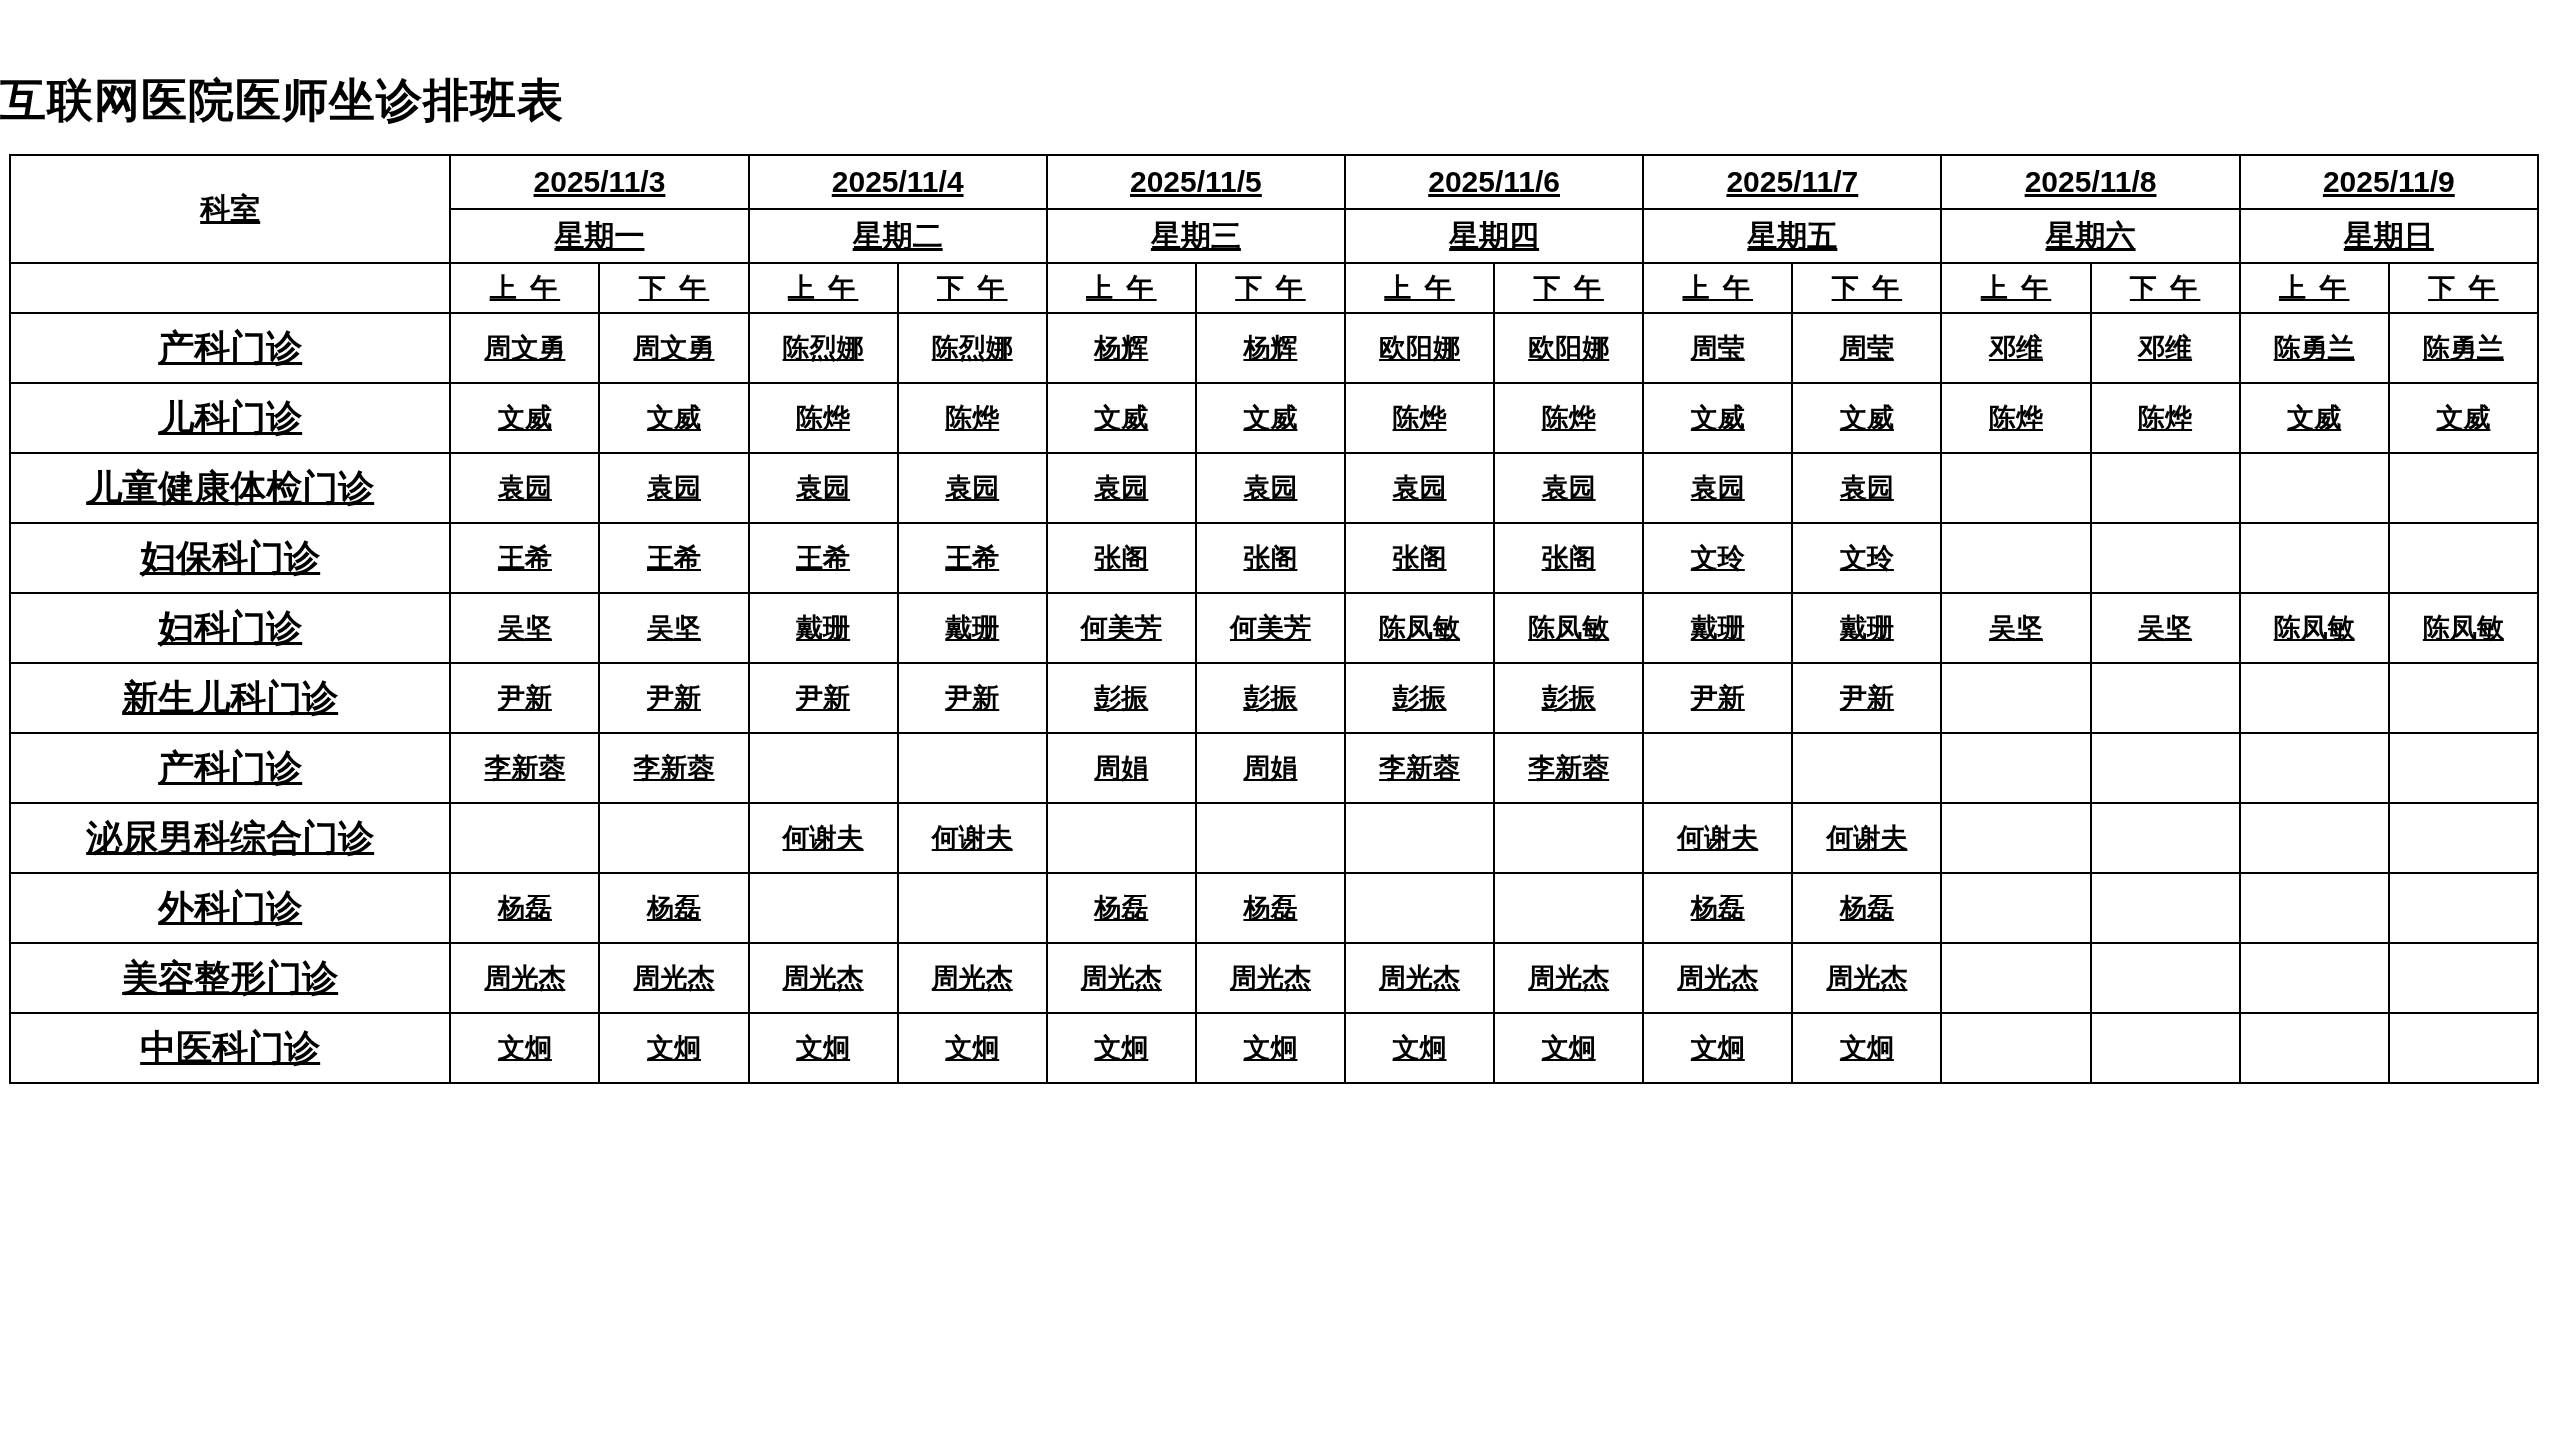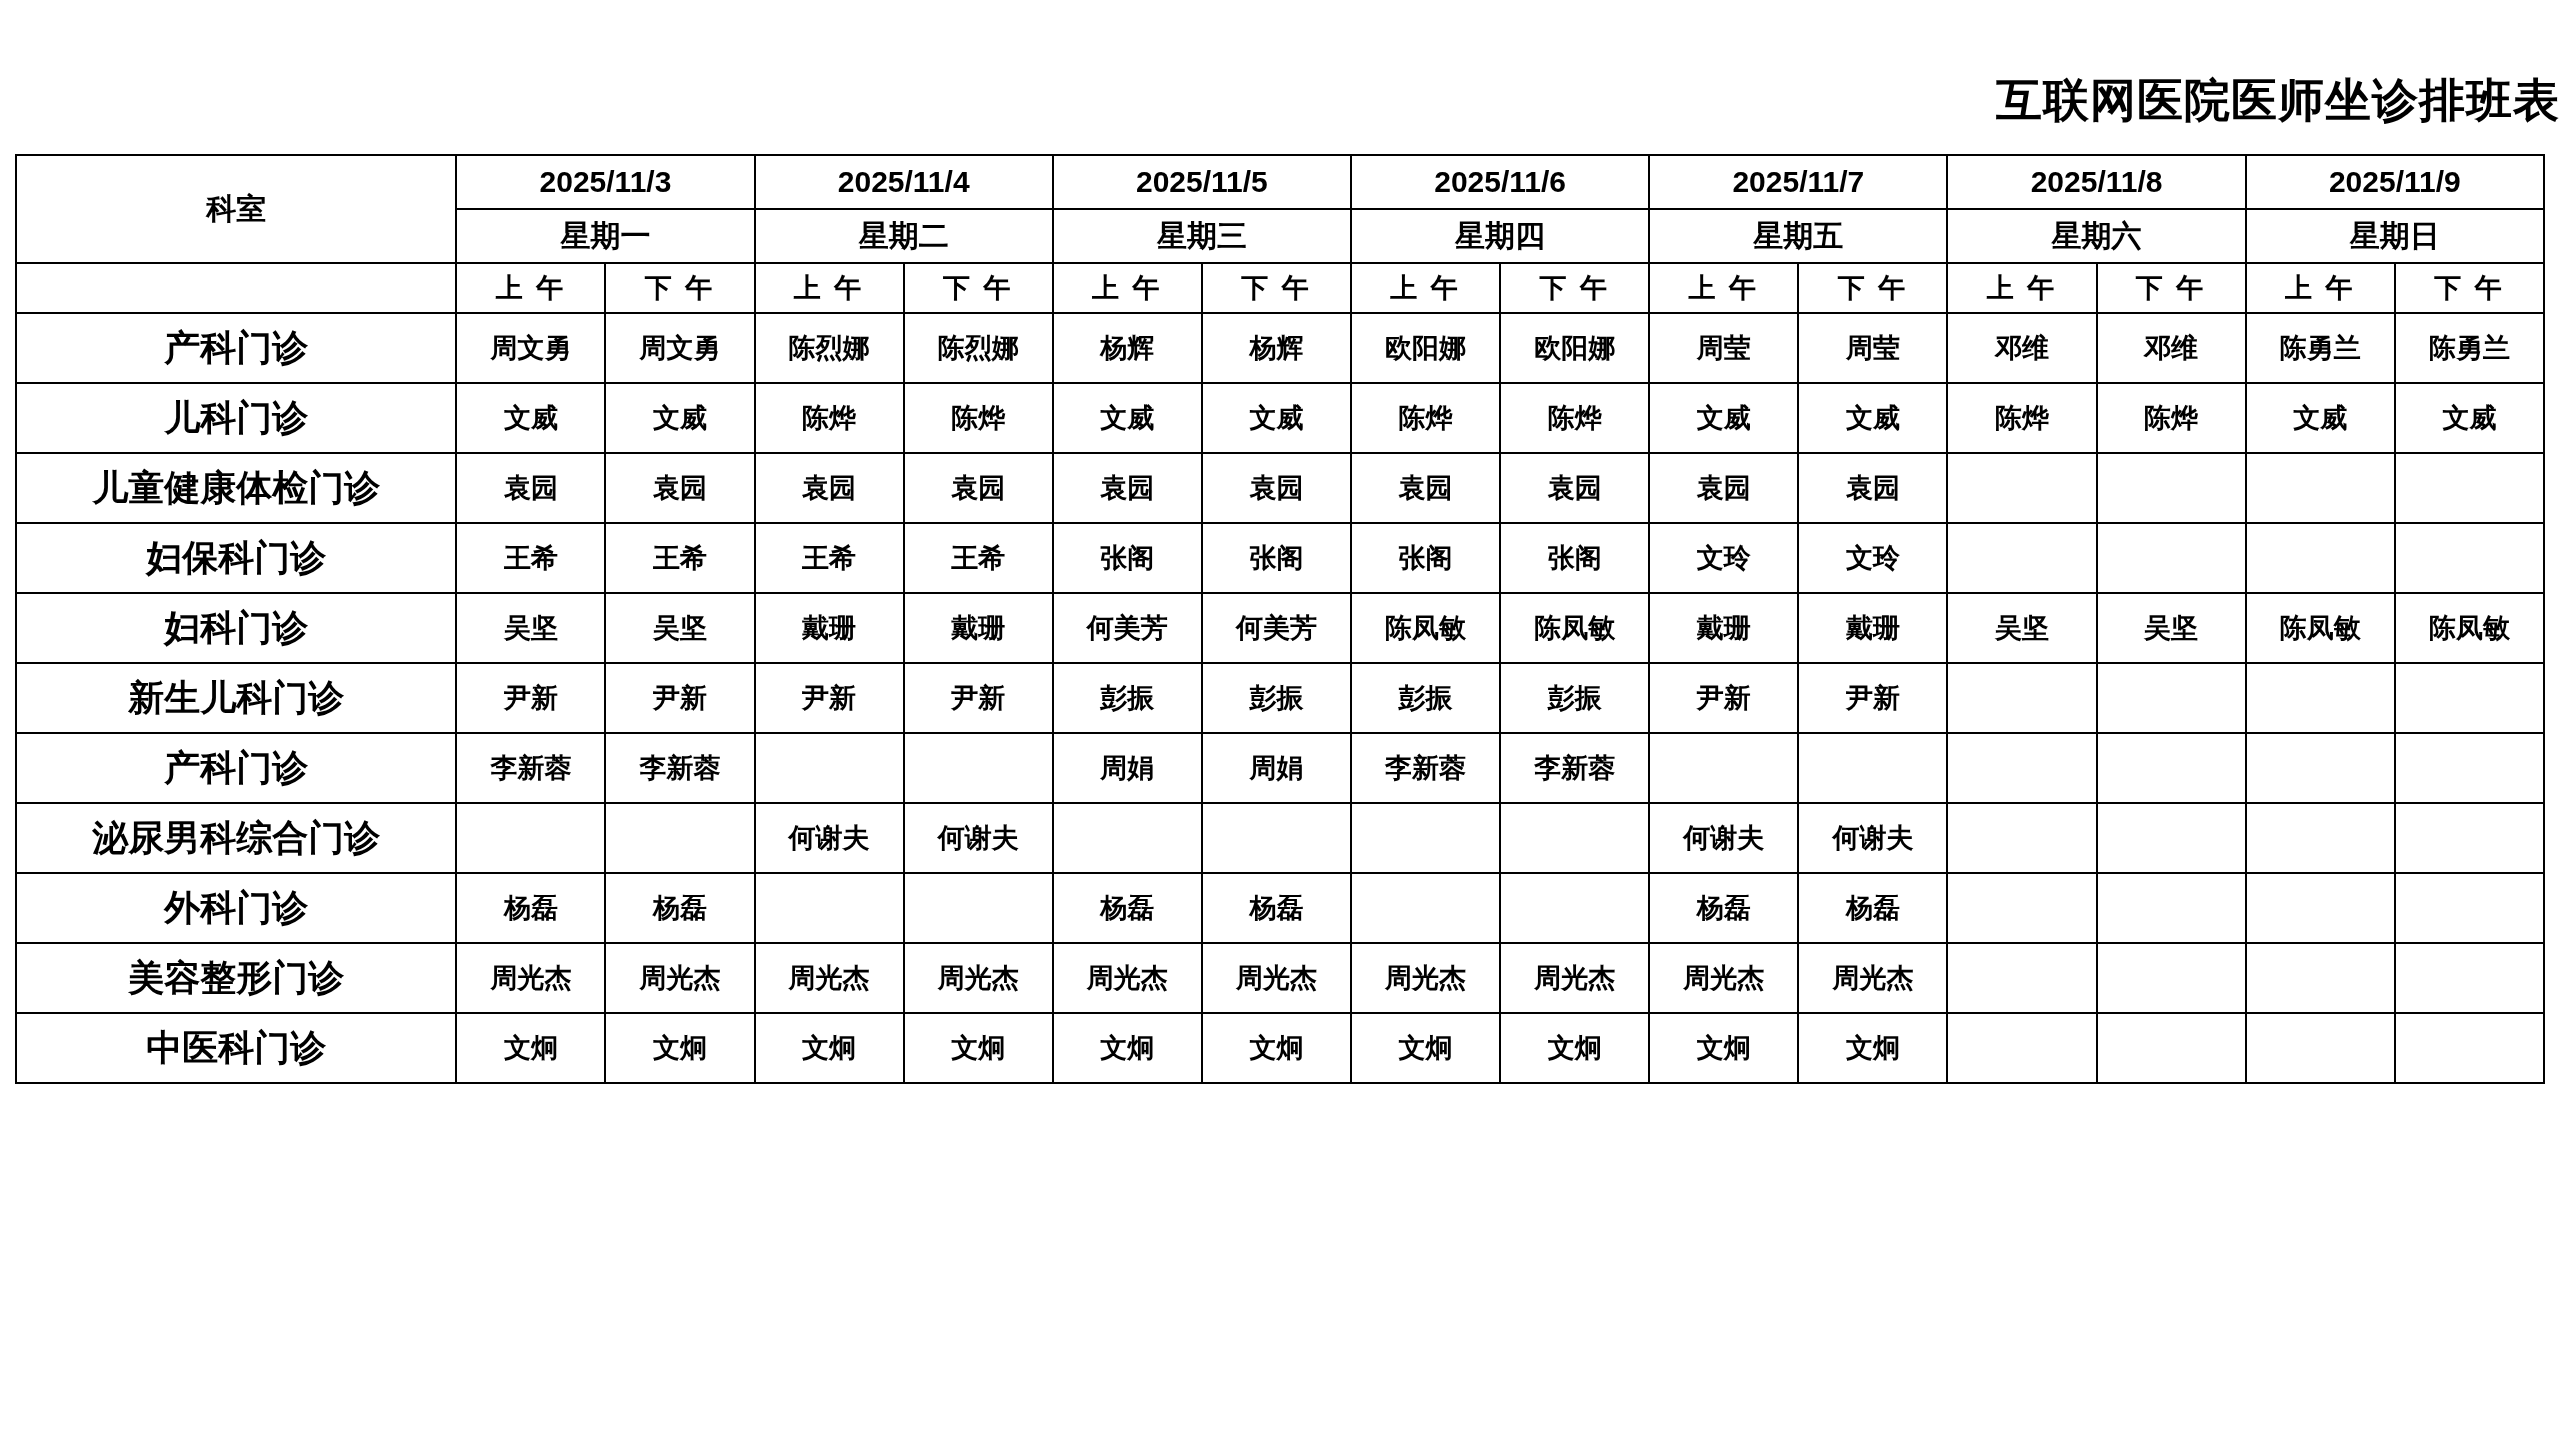--- a/index.html
+++ b/index.html
@@ -15,32 +15,33 @@
     overflow: hidden;
   }
   .page {
     position: relative;
     width: 2560px;
     height: 1440px;
     box-sizing: border-box;
     padding: 0;
   }
   .title {
-    text-align: right;
+    text-align: left;
     font-size: 46px;
     font-weight: 700;
     letter-spacing: 1px;
     margin: 0;
     padding-top: 70px;
     padding-bottom: 22px;
     padding-right: 0px;
   }
   .table-wrap {
-    padding-left: 15px;
+    padding-left: 9px;
     padding-right: 15px;
+    text-decoration: underline;
   }
   table.schedule {
     border-collapse: collapse;
     table-layout: fixed;
     width: 2530px;
     border: 2px solid #000;
   }
   table.schedule td, table.schedule th {
     border: 2px solid #000;
     text-align: center;

